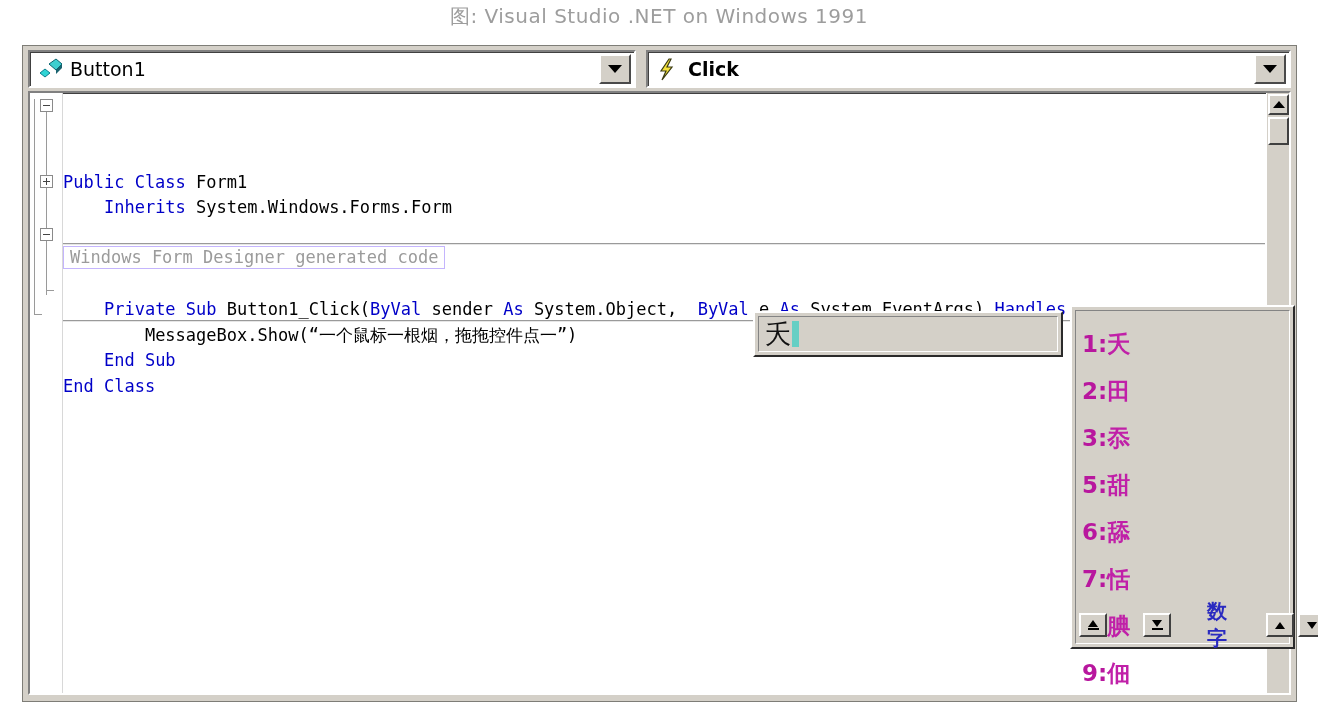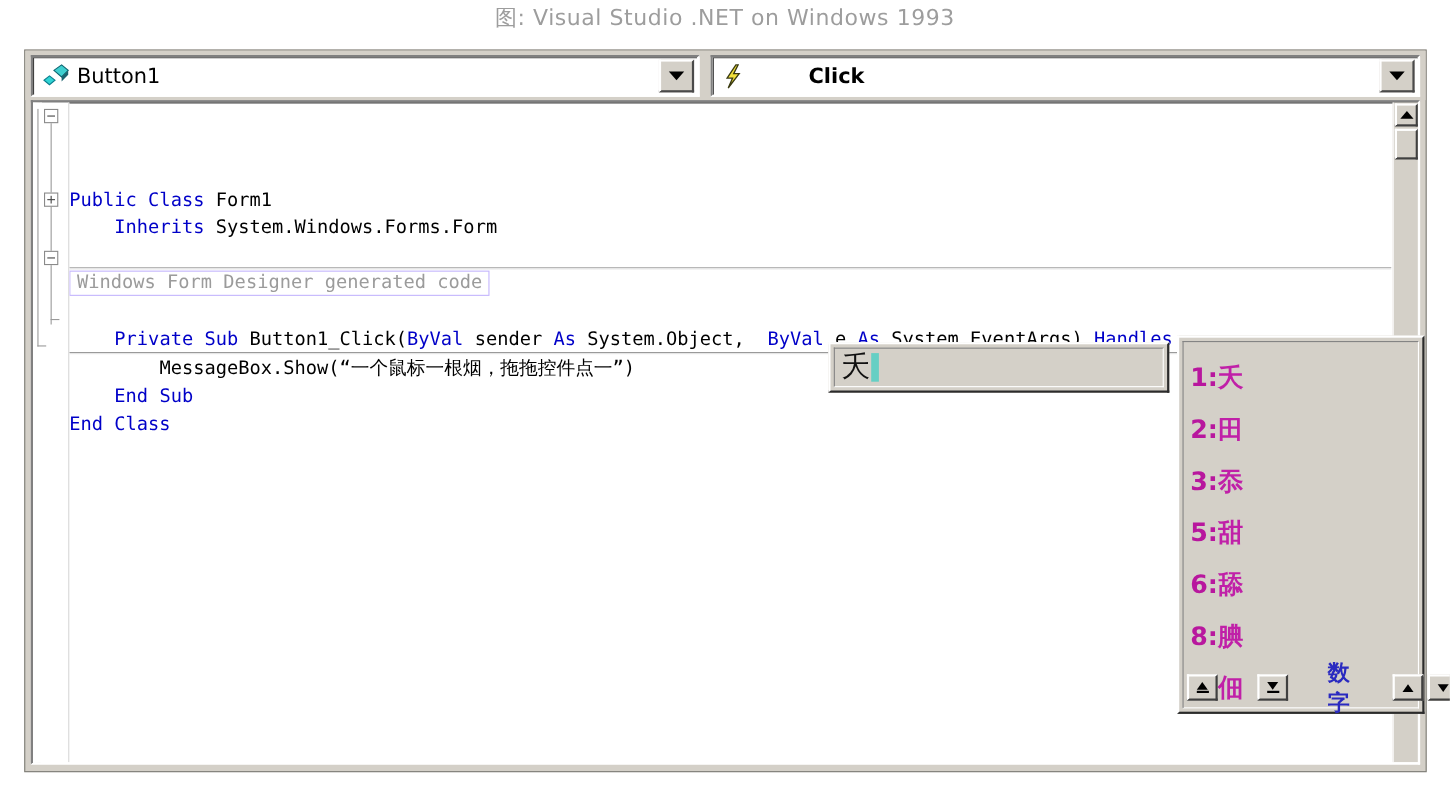--- a/index.html
+++ b/index.html
@@ -37,21 +37,21 @@
     background:#ffffff;
     border:2px solid;
     border-color:#808080 #ffffff #ffffff #808080;
     box-shadow: inset 1px 1px 0 #404040;
     height:38px;
     display:flex;align-items:center;
     position:relative;
     box-sizing:border-box;
   }
   #combo-object{flex:0 0 608px;margin-right:10px;}
-  #combo-event{flex:1 1 auto;gap:47px;}
+  #combo-event{flex:1 1 auto;}
   .combo-icon{
     width:30px;height:28px;margin-left:4px;flex:0 0 auto;
     position:relative;
   }
   .combo-text{
     font-family:"DejaVu Sans","Liberation Sans",sans-serif;
     font-size:19px;color:#000;
     margin-left:6px;white-space:nowrap;
     flex:1 1 auto;overflow:hidden;
   }
@@ -217,21 +217,21 @@
     flex:1 1 auto;text-align:center;
     font-family:"DejaVu Sans","Liberation Sans",sans-serif;
     font-size:20px;font-weight:bold;color:#2a2ac0;letter-spacing:3px;
   }
   #cand-right{display:flex;flex:0 0 auto;}
   #cand-right .ime-btn{margin-right:0;margin-left:4px;}
 </style>
 </head>
 <body>
 
-<div id="caption">图: Visual Studio .NET on Windows 1993</div>
+<div id="caption">图: Visual Studio .NET on Windows 1991</div>
 
 <div id="vs-window">
 
   <div id="combo-strip">
 
     <div class="combo" id="combo-object">
       <span class="combo-icon">
         <svg width="30" height="28" viewBox="0 0 30 28">
           <polygon points="6,18 11,14 16,18 11,22" fill="#2fd4d4" stroke="#0b7e8e" stroke-width="1"></polygon>
           <polygon points="15,9 22,4 28,9 22,15" fill="#3ecfd0" stroke="#0b6470" stroke-width="1"></polygon>
@@ -298,20 +298,21 @@
 </div>
 
 <div id="ime-cand">
   <div id="ime-cand-inner">
     <div id="cand-list">
         <div class="cand-item"><span class="num">1:</span><span>夭</span></div>
         <div class="cand-item"><span class="num">2:</span><span>田</span></div>
         <div class="cand-item"><span class="num">3:</span><span>忝</span></div>
         <div class="cand-item"><span class="num">5:</span><span>甜</span></div>
         <div class="cand-item"><span class="num">6:</span><span>舔</span></div>
+        <div class="cand-item"><span class="num">7:</span><span>恬</span></div>
         <div class="cand-item"><span class="num">8:</span><span>腆</span></div>
         <div class="cand-item"><span class="num">9:</span><span>佃</span></div>
       </div>
     <div id="cand-bottom">
       <div class="ime-btn">
         <span class="tri-up"></span>
         <span class="bar-bot"></span>
       </div>
       <div class="ime-btn">
         <span class="tri-dn"></span>

